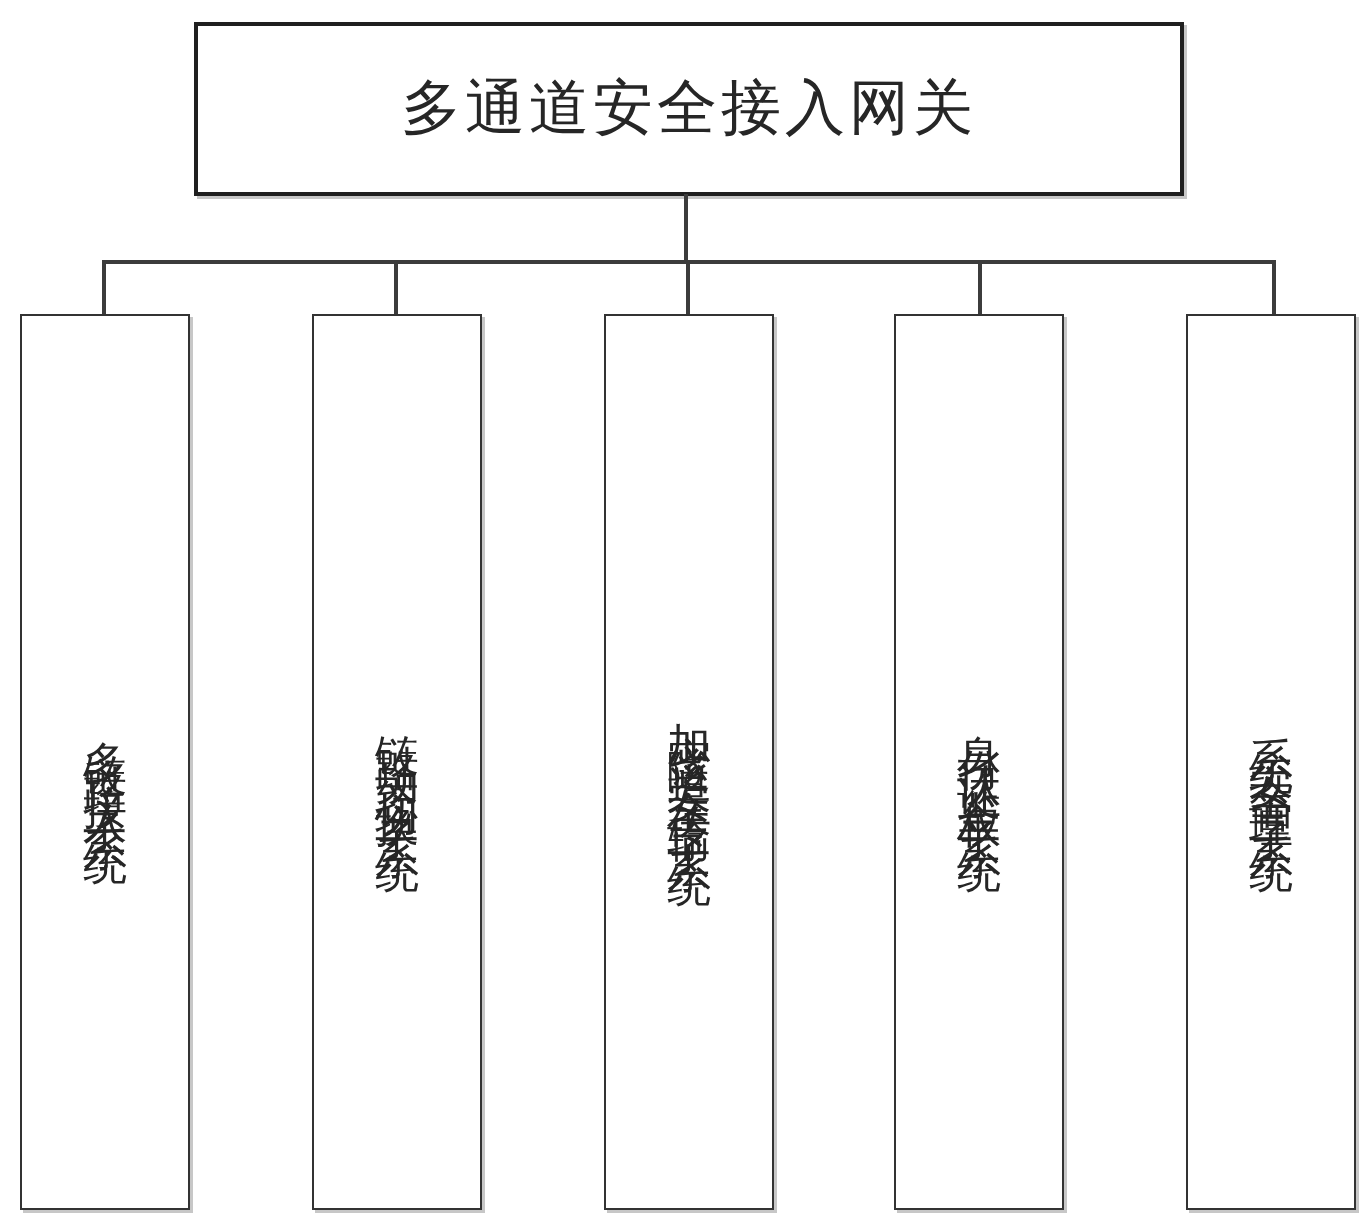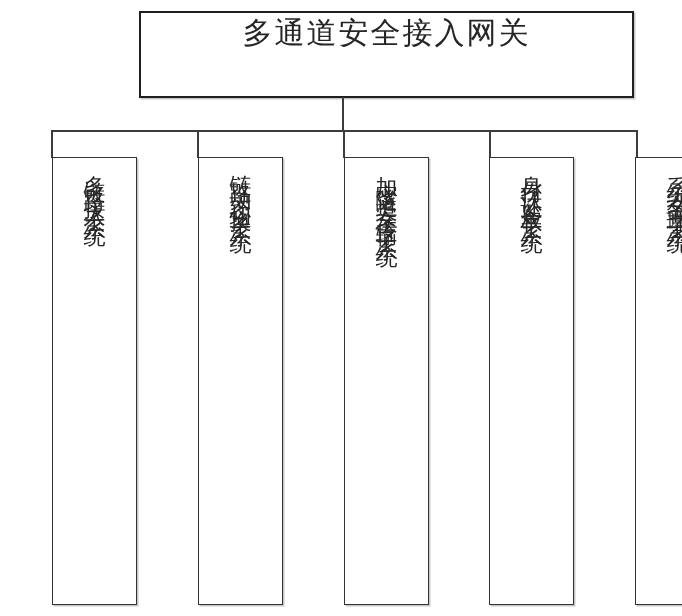--- a/index.html
+++ b/index.html
@@ -15,24 +15,23 @@
     font-family: "Liberation Sans", sans-serif;
     overflow: hidden;
   }
   .node {
     position: absolute;
     background: #ffffff;
     border: 1.6px solid #333333;
     box-shadow: 1.5px 1.5px 0 rgba(130,130,130,0.45);
     box-sizing: border-box;
     display: flex;
-    align-items: flex-start;
+    align-items: center;
     justify-content: center;
     color: #262626;
-    margin-left: 42px;
   }
   .root-node {
     left: 97px;
     top: 11px;
     width: 495px;
     height: 87px;
     border-width: 2px;
     border-color: #1f1f1f;
   }
   .root-label {

